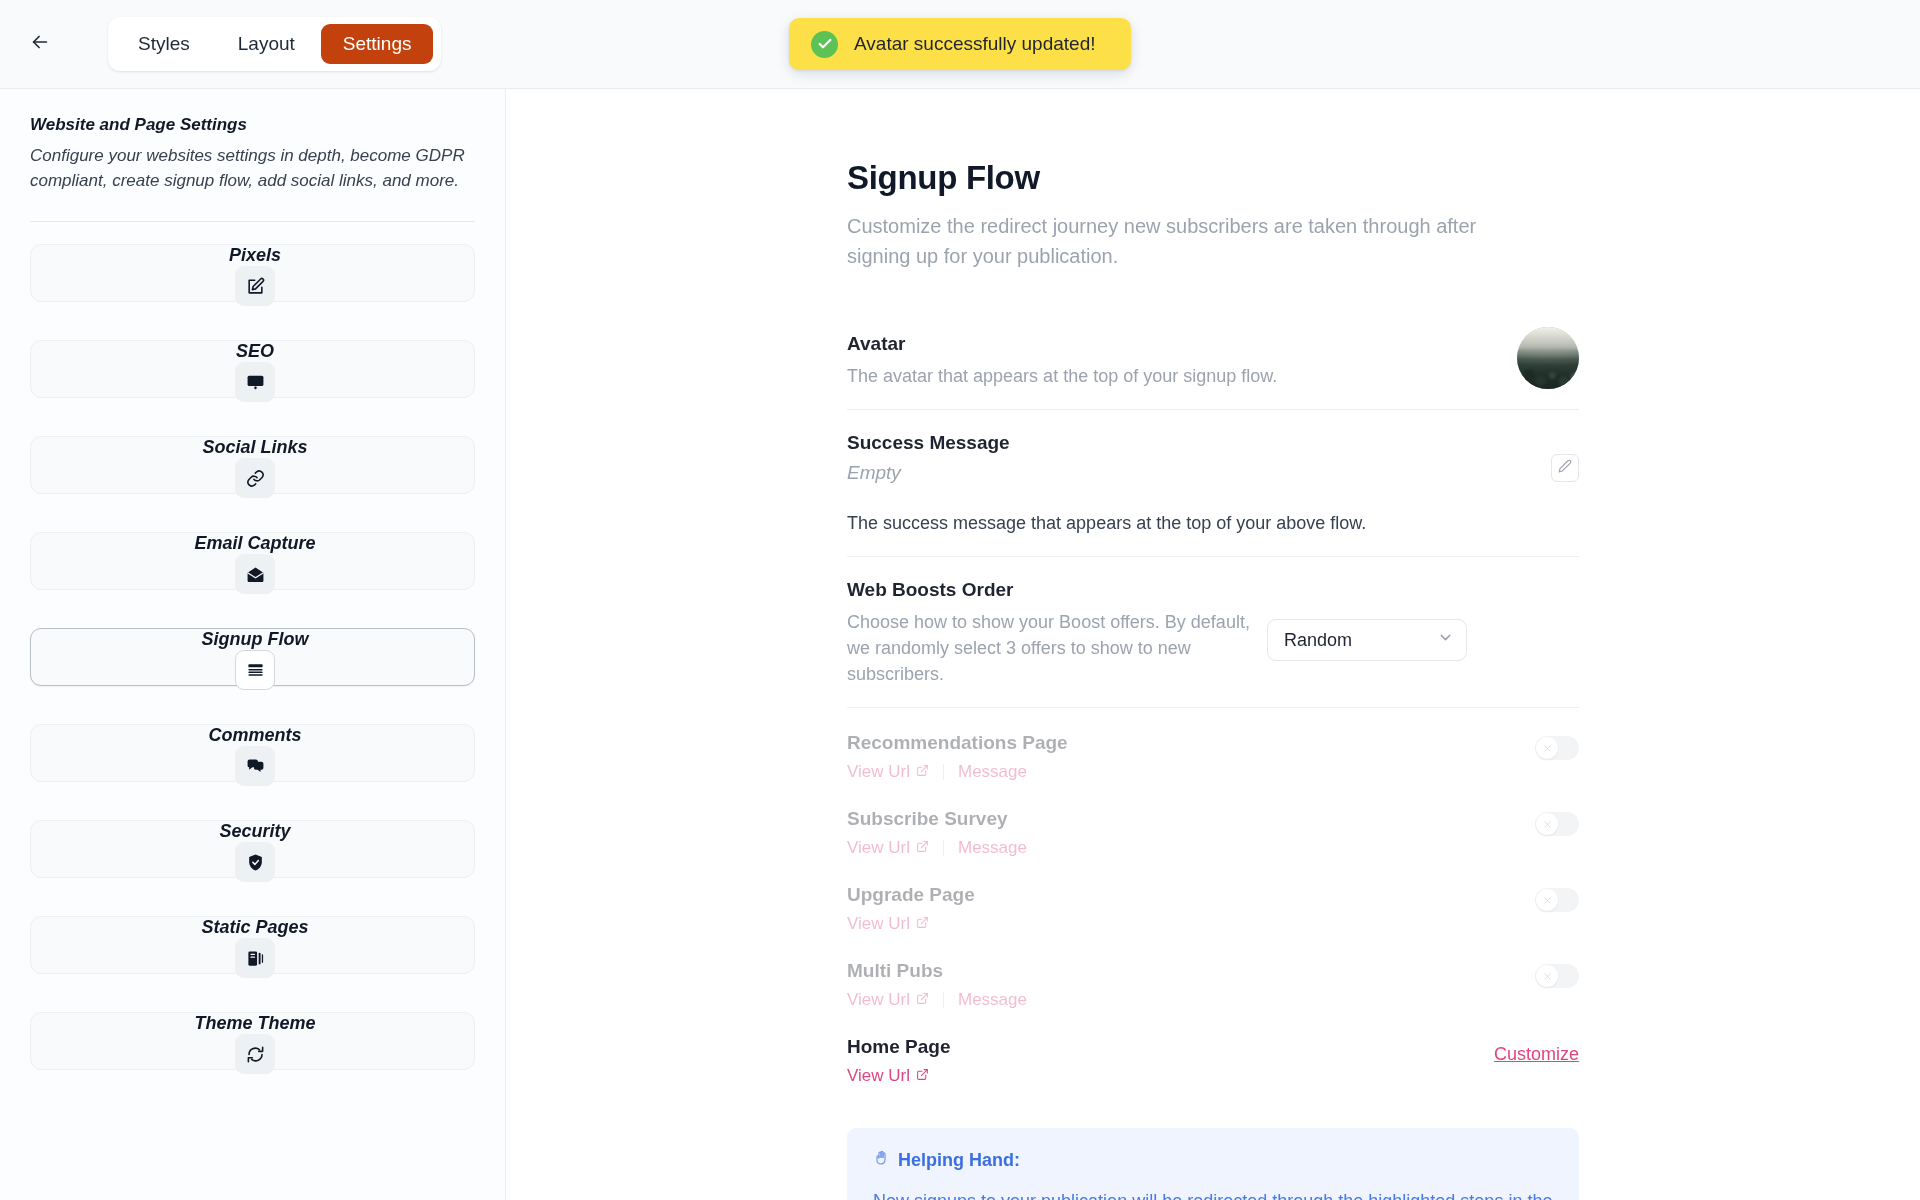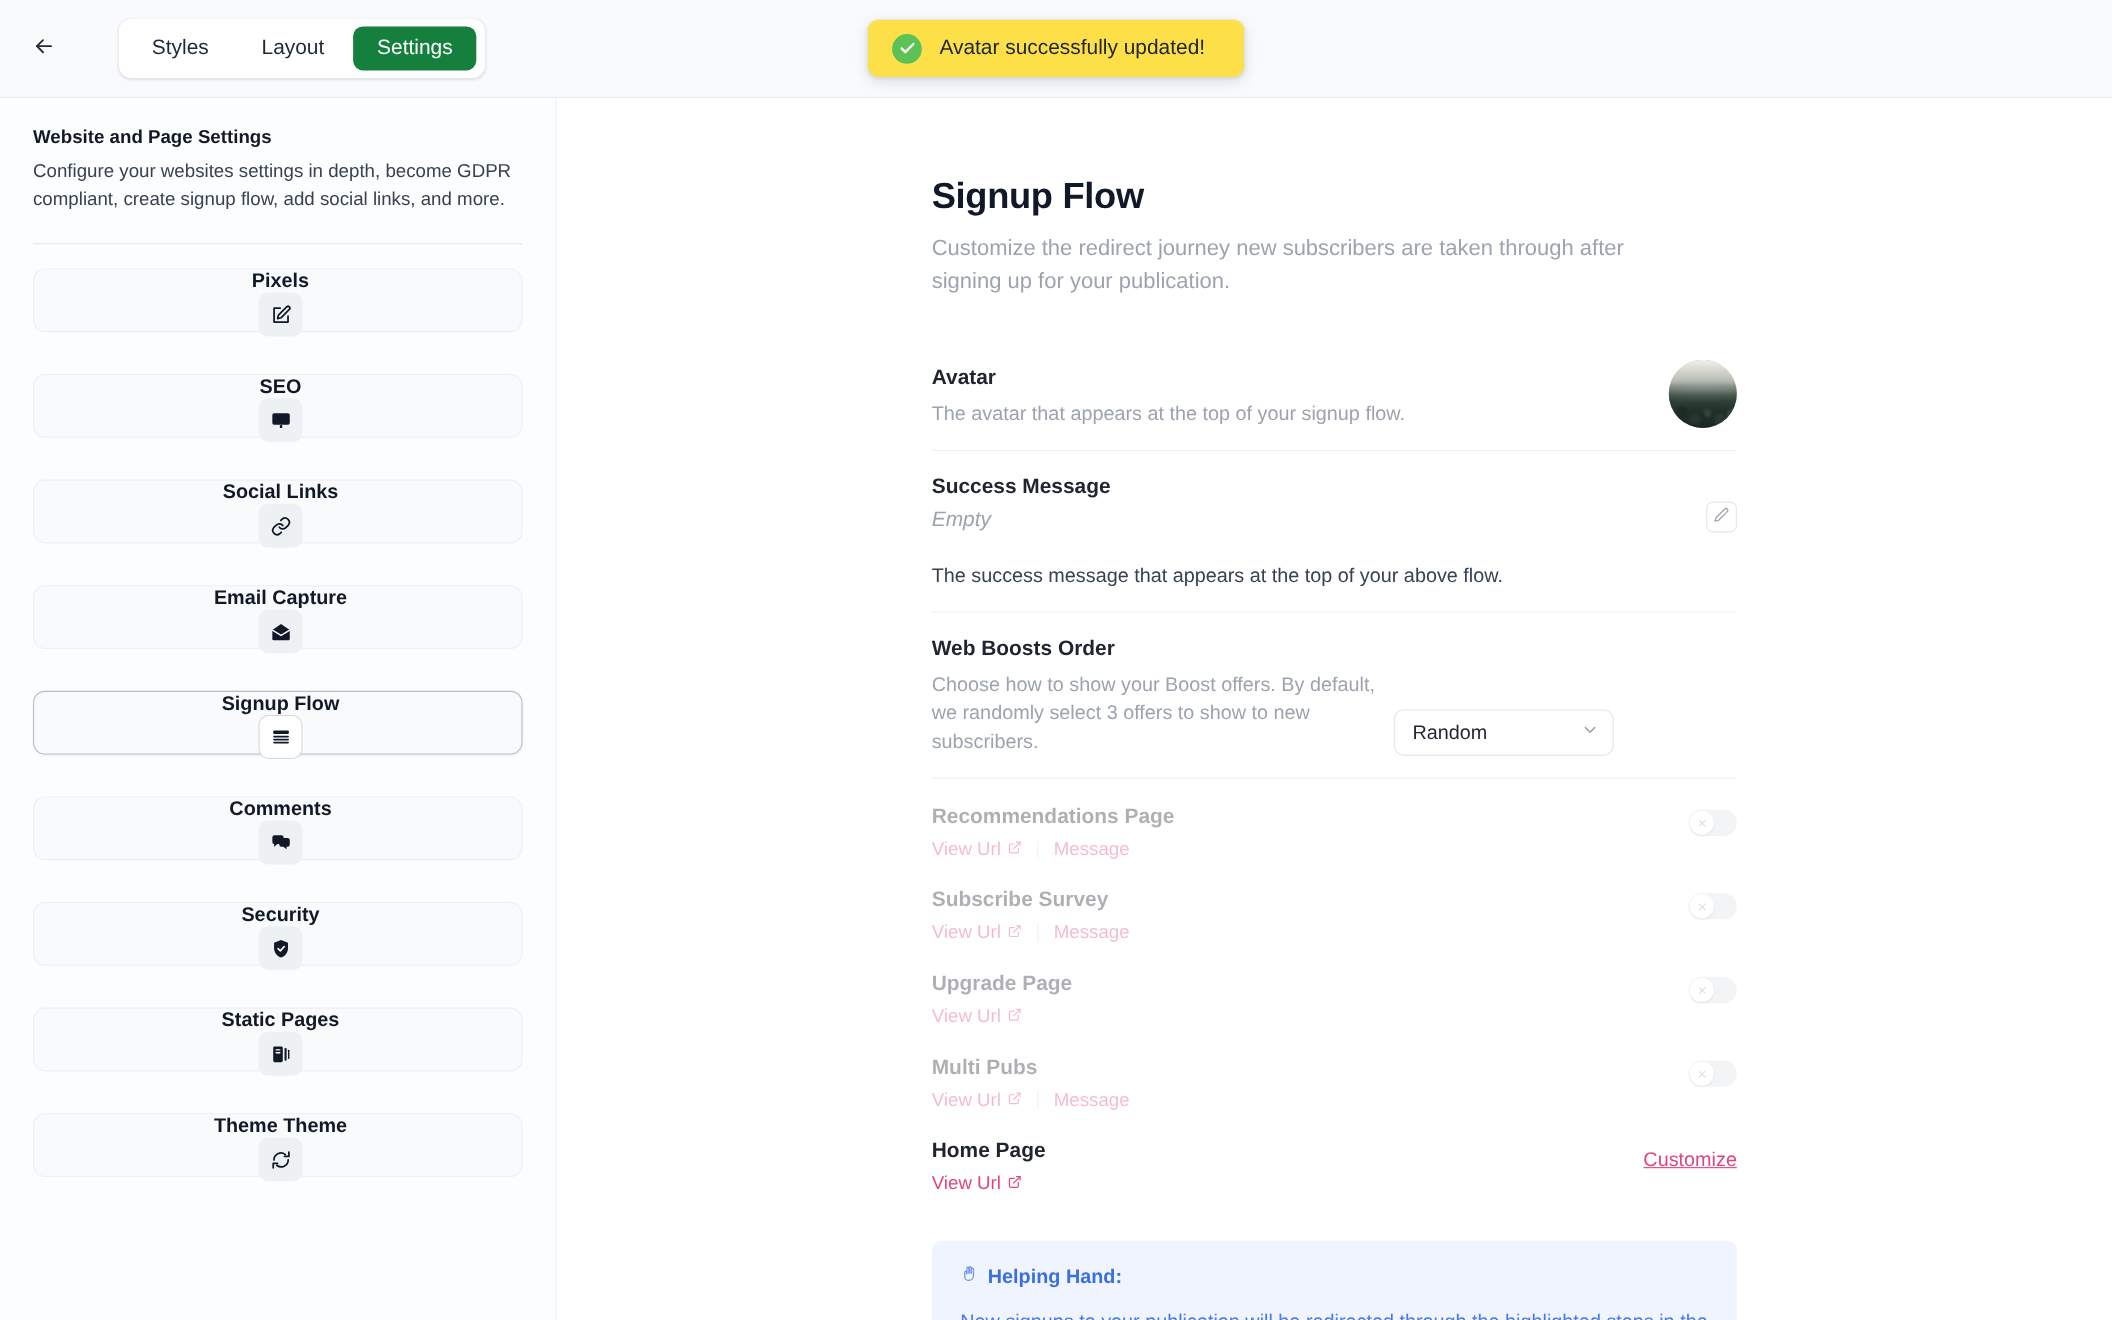--- a/index.html
+++ b/index.html
@@ -34,21 +34,21 @@
   }
   .tab {
     padding: 9px 22px;
     font-size: 19px;
     color: #1f2937;
     border-radius: 9px;
     cursor: pointer;
     white-space: nowrap;
   }
   .tab.active {
-    background: #15803d;
+    background: #c2410c;
     color: #ffffff;
   }
 
   
   .toast {
     position: absolute;
     top: 18px; left: 789px;
     width: 342px; height: 52px;
     background: #fde047;
     border-radius: 10px;
@@ -71,20 +71,21 @@
     width: 1920px; height: 1112px;
     display: flex;
   }
   .sidebar {
     width: 506px; height: 1112px;
     background: #fcfdfe;
     border-right: 1px solid #e8ebef;
     border-top: 1px solid #e8ebef;
     padding: 26px 30px 0 30px;
     overflow: hidden;
+    font-style: italic;
   }
   .sb-title { font-size: 17px; font-weight: bold; color: #111827; }
   .sb-desc {
     font-size: 17px; color: #374151; line-height: 1.45;
     margin-top: 9px;
   }
   .sb-divider {
     height: 1px; background: #e5e7eb;
     margin: 28px 0 22px 0;
   }
@@ -137,21 +138,21 @@
   }
   .page-title { font-size: 33px; color: #111827; letter-spacing: -.3px; }
   .page-sub {
     font-size: 20px; color: #9ca3af; line-height: 1.5;
     margin-top: 14px; max-width: 660px;
   }
 
   .hr { height: 1px; background: #edeff2; }
 
   .section { padding: 22px 0 20px 0; }
-  .row { display: flex; align-items: flex-end; }
+  .row { display: flex; align-items: center; }
   .row-main { flex: 1; min-width: 0; }
   .row-title { font-size: 19px; font-weight: bold; color: #1f2430; }
   .row-desc { font-size: 18px; color: #9ca3af; margin-top: 8px; line-height: 1.45; }
   .row-desc.dark { color: #374151; }
 
   .avatar-img {
     width: 62px; height: 62px; border-radius: 50%;
     flex: 0 0 auto;
     background:
       radial-gradient(ellipse 120% 60% at 50% 95%, rgba(18,38,34,.0) 60%, rgba(18,38,34,.35) 100%),

